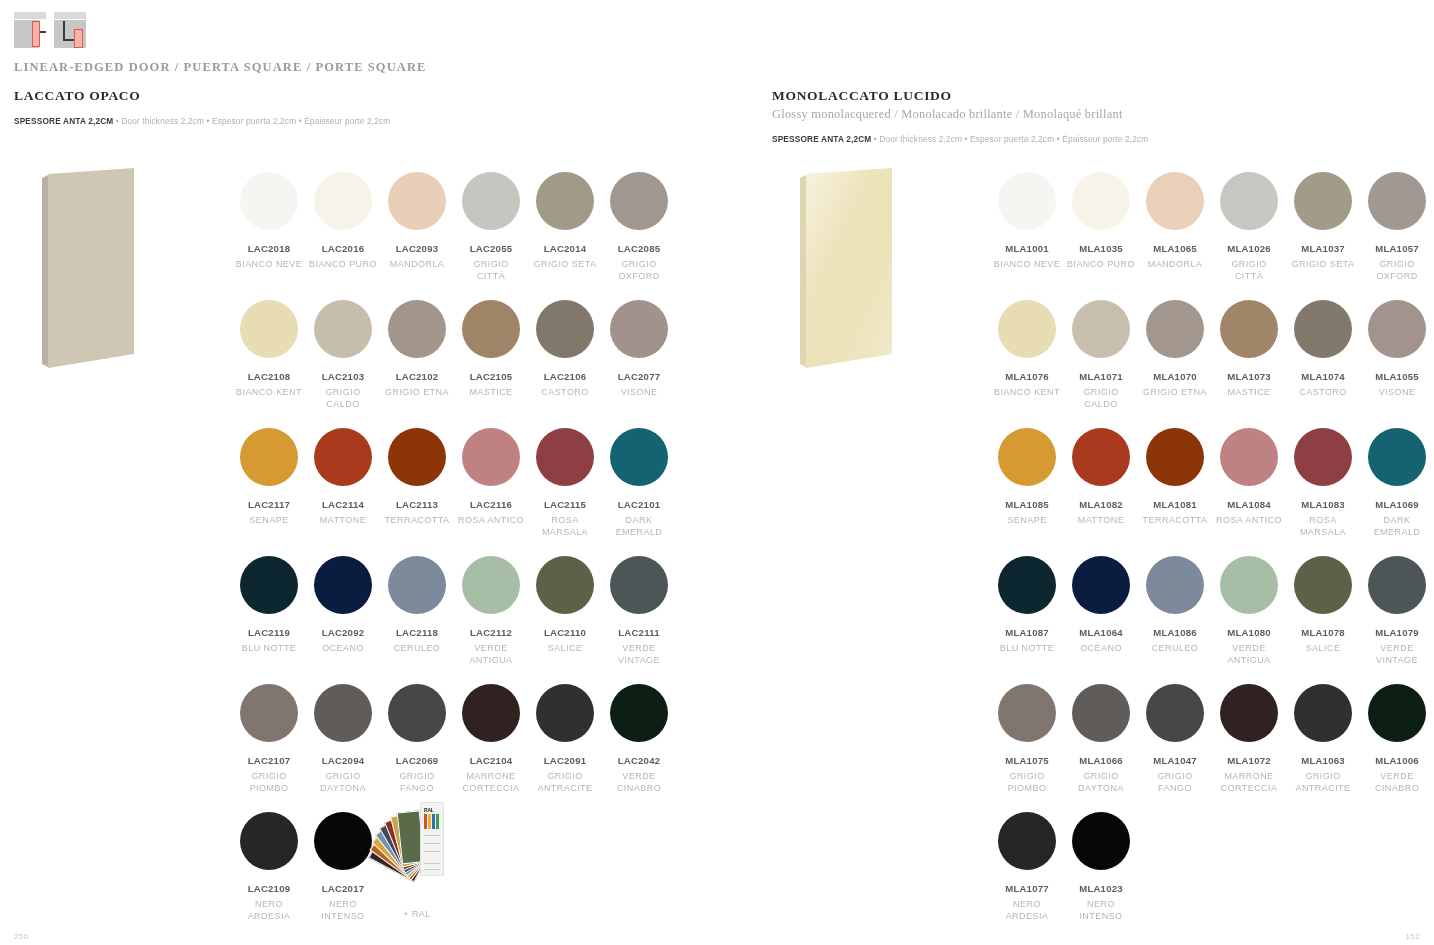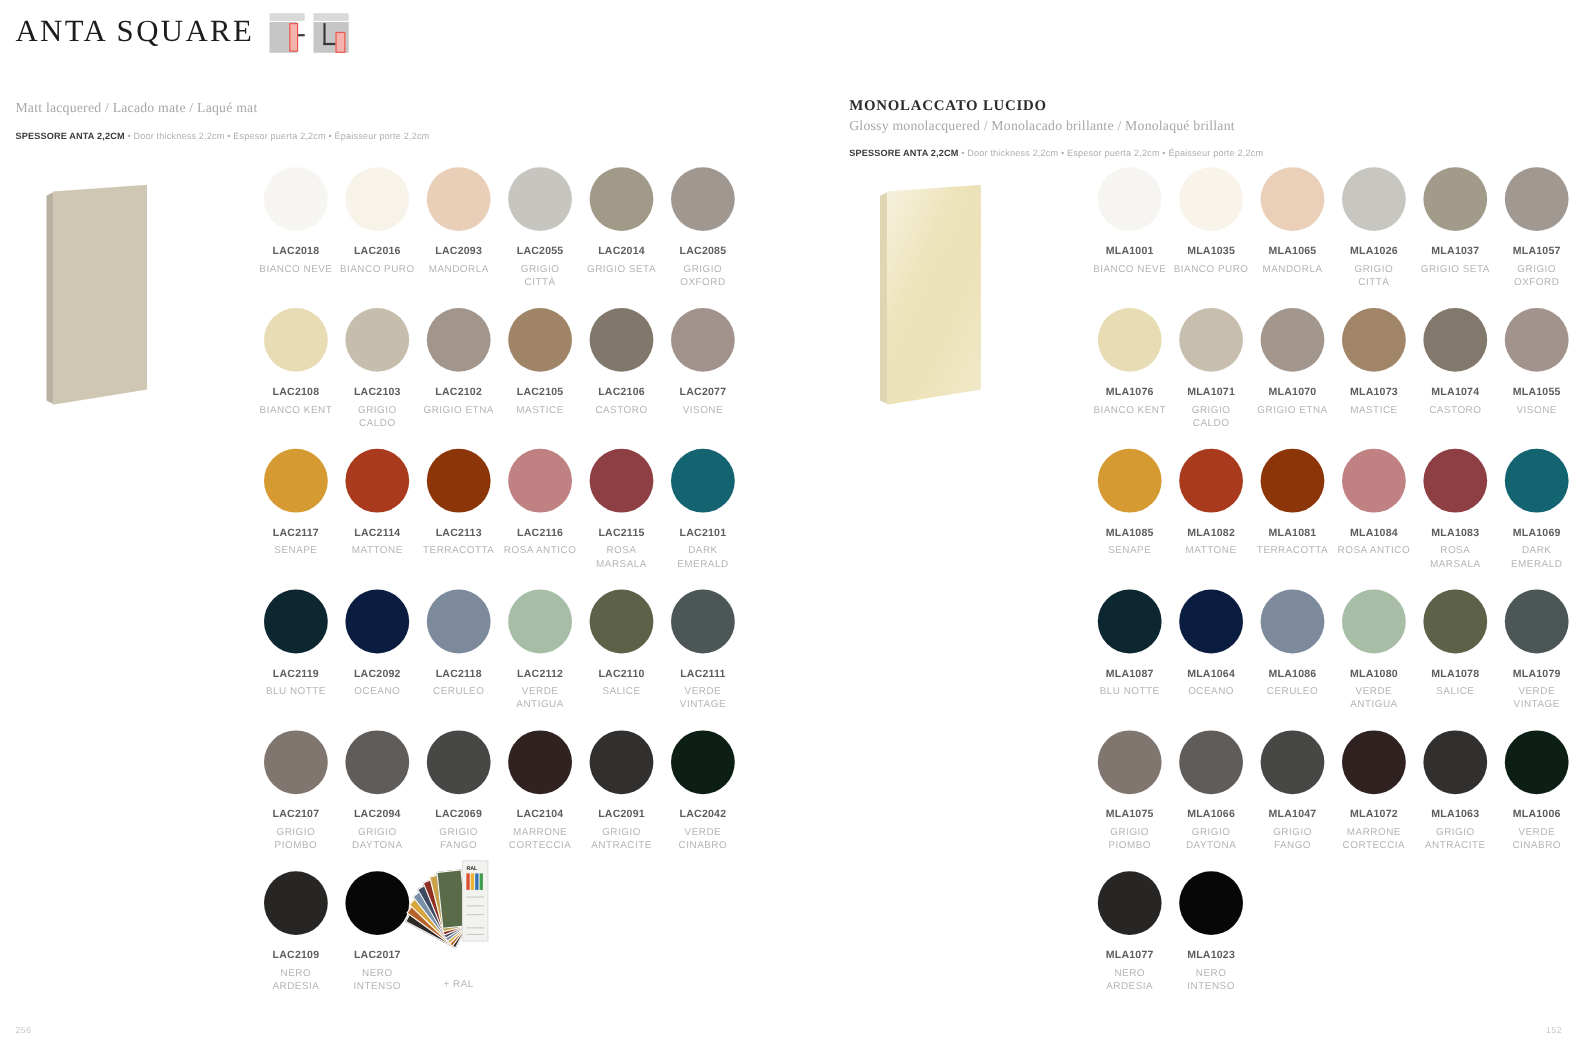--- a/index.html
+++ b/index.html
@@ -68,21 +68,21 @@
     clip-path: polygon(0 5%, 100% 3%, 100% 100%, 0 98%);
   }
   .door .gloss {
     position: absolute; left: 6px; top: 0; width: 86px; height: 200px;
     clip-path: polygon(0 3%, 100% 0%, 100% 93%, 0 100%);
     background: linear-gradient(115deg, rgba(255,255,255,.55) 0%, rgba(255,255,255,.05) 38%,
                 rgba(255,255,255,.0) 60%, rgba(255,255,255,.25) 100%);
   }
 
   
-  .grid { position: absolute; top: 152px; width: 460px; }
+  .grid { position: absolute; top: 172px; width: 460px; }
   .grid.left { left: 232px; }
   .grid.right { left: 990px; }
   .srow { display: flex; }
   .cell { width: 74px; margin-right: 0px; text-align: center; }
   .dot { width: 58px; height: 58px; border-radius: 50%; margin: 0 auto; }
   .code {
     margin-top: 13px; font-size: 9.6px; font-weight: 700;
     letter-spacing: 0.2px; color: #5d5d5d;
   }
   .nm {
@@ -111,41 +111,41 @@
   .pgn.l { left: 14px; }
   .pgn.r { right: 14px; }
 </style>
 </head>
 <body>
 
 <div class="page">
 
   <div class="hdr">
     <div class="hdr-row">
-      <div class="hdr-title">ANTA SQUARE</div>
       <div class="hdr-icons">
         <div class="prof a">
           <span class="top-bar"></span>
             <span class="body"></span>
             <span class="pnl"></span>
             <span class="tick"></span>
         </div>
         <div class="prof b">
           <span class="top-bar"></span>
             <span class="body"></span>
             <span class="ell"></span>
             <span class="ell2"></span>
             <span class="pnl"></span>
         </div>
       </div>
     </div>
+    <div class="hdr-sub">LINEAR-EDGED DOOR / PUERTA SQUARE / PORTE SQUARE</div>
   </div>
 
   <div class="col left">
-    <div class="fin-trans">Matt lacquered / Lacado mate / Laqué mat</div>
+    <div class="fin-title">LACCATO OPACO</div>
     <div class="fin-spec">
       <span class="b">SPESSORE ANTA 2,2CM</span><span class="g"> • Door thickness 2,2cm • Espesor puerta 2,2cm • Épaisseur porte 2,2cm</span>
     </div>
   </div>
 
   <div class="col right">
     <div class="fin-title">MONOLACCATO LUCIDO</div>
     <div class="fin-trans">Glossy monolacquered / Monolacado brillante / Monolaqué brillant</div>
     <div class="fin-spec">
       <span class="b">SPESSORE ANTA 2,2CM</span><span class="g"> • Door thickness 2,2cm • Espesor puerta 2,2cm • Épaisseur porte 2,2cm</span>

